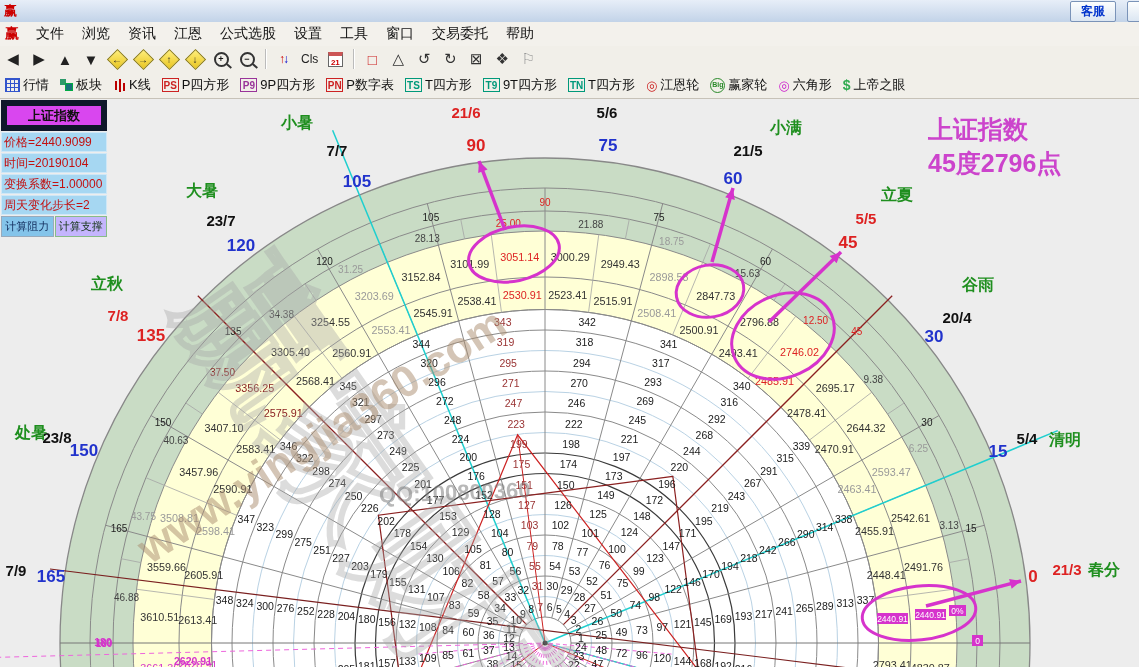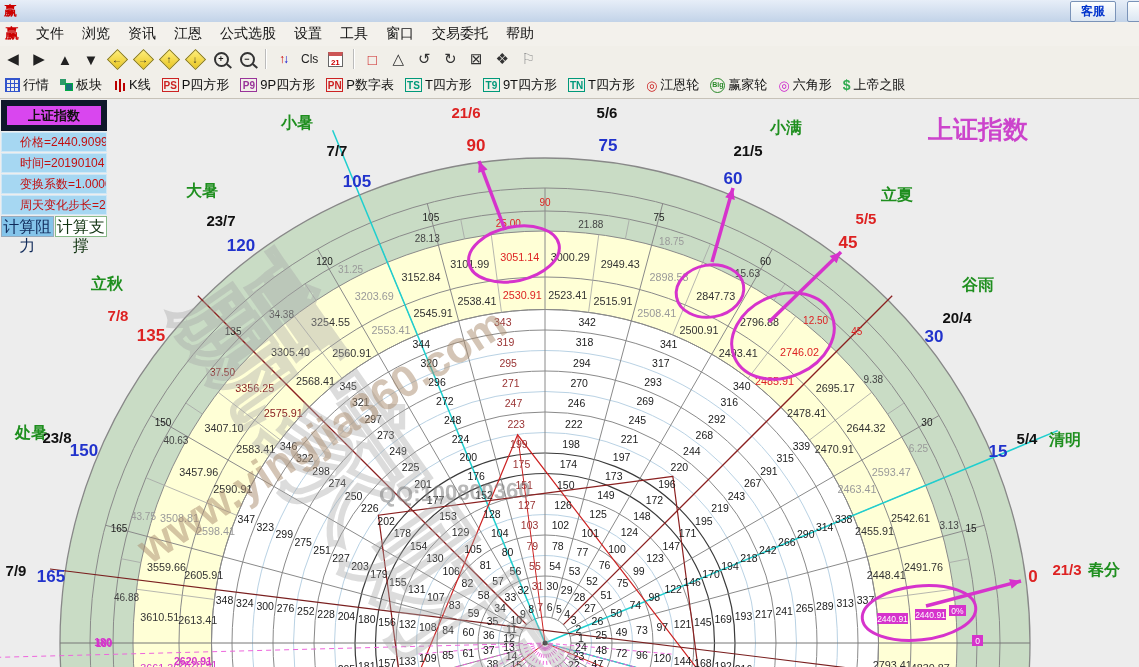--- a/index.html
+++ b/index.html
@@ -53,25 +53,25 @@
     line-height:11px;text-align:right;}
   .ic-target{font-size:13px;font-weight:bold;line-height:13px;}
   .ic-big{width:13px;height:13px;border:1px solid #2a8a2a;border-radius:50%;color:#2a8a2a;
     font-size:7px;font-weight:bold;line-height:12px;text-align:center;}
   .ic-dollar{color:#2faa4f;font-weight:bold;font-size:14px;}
   
   .panel{position:absolute;left:1px;top:100px;width:106px;z-index:5;font-size:12px;}
   .panel .hd{background:#d946ef;border:6px solid #0f172a;color:#111;font-size:13px;font-weight:bold;
     text-align:center;height:19px;line-height:19px;margin-bottom:1px;}
   .panel .row{background:#a6d7f2;border:1px solid #cfe7f6;color:#c21010;height:18px;line-height:18px;
-    padding-left:18px;margin-bottom:1px;white-space:nowrap;overflow:hidden;}
+    padding-left:2px;margin-bottom:1px;white-space:nowrap;overflow:hidden;}
   .panel .btnrow{display:flex;gap:1px;}
-  .panel .pbtn{flex:1;height:19px;line-height:19px;text-align:center;font-size:16px;border:1px solid #9ab;}
+  .panel .pbtn{flex:1;height:19px;line-height:19px;text-align:center;font-size:11px;border:1px solid #9ab;}
   .pbtn.b1{background:#84c4ea;color:#102a5a;}
-  .pbtn.b2{background:#ffffff;color:#113311;border-color:#8b8;}
+  .pbtn.b2{background:#c4b5fd;color:#113311;border-color:#8b8;}
   
   .main{position:absolute;left:0;top:98px;width:1139px;height:569px;overflow:hidden;}
   svg text{font-family:"Liberation Sans","DejaVu Sans",sans-serif;}
   .note{position:absolute;left:928px;top:112px;z-index:6;color:#cc44cc;font-size:25px;
     font-weight:bold;line-height:34px;white-space:nowrap;}
   .note span{display:block;}
 </style>
 </head>
 <body>
 
@@ -679,13 +679,14 @@
       <polygon points="733,188 725.1868945223641,197.21712443201974 734.807024394994,199.94716128776608" fill="#d633cc"></polygon>
       <line x1="769" y1="322" x2="841" y2="252" stroke="#d633cc" stroke-width="3.5"></line>
       <polygon points="841,252 829.6276639265823,256.08288773213775 836.5984478595003,263.25283692028205" fill="#d633cc"></polygon>
       <line x1="926" y1="606" x2="1021" y2="581" stroke="#d633cc" stroke-width="3.5"></line>
       <polygon points="1021,581 1009.0897135937126,578.9640536057628 1011.6346465865091,588.6347989783893" fill="#d633cc"></polygon>
     </svg>
 </div>
 
 <div class="note">
   <span>上证指数</span>
+  <span>45度2796点</span>
 </div>
 
 </body></html>

